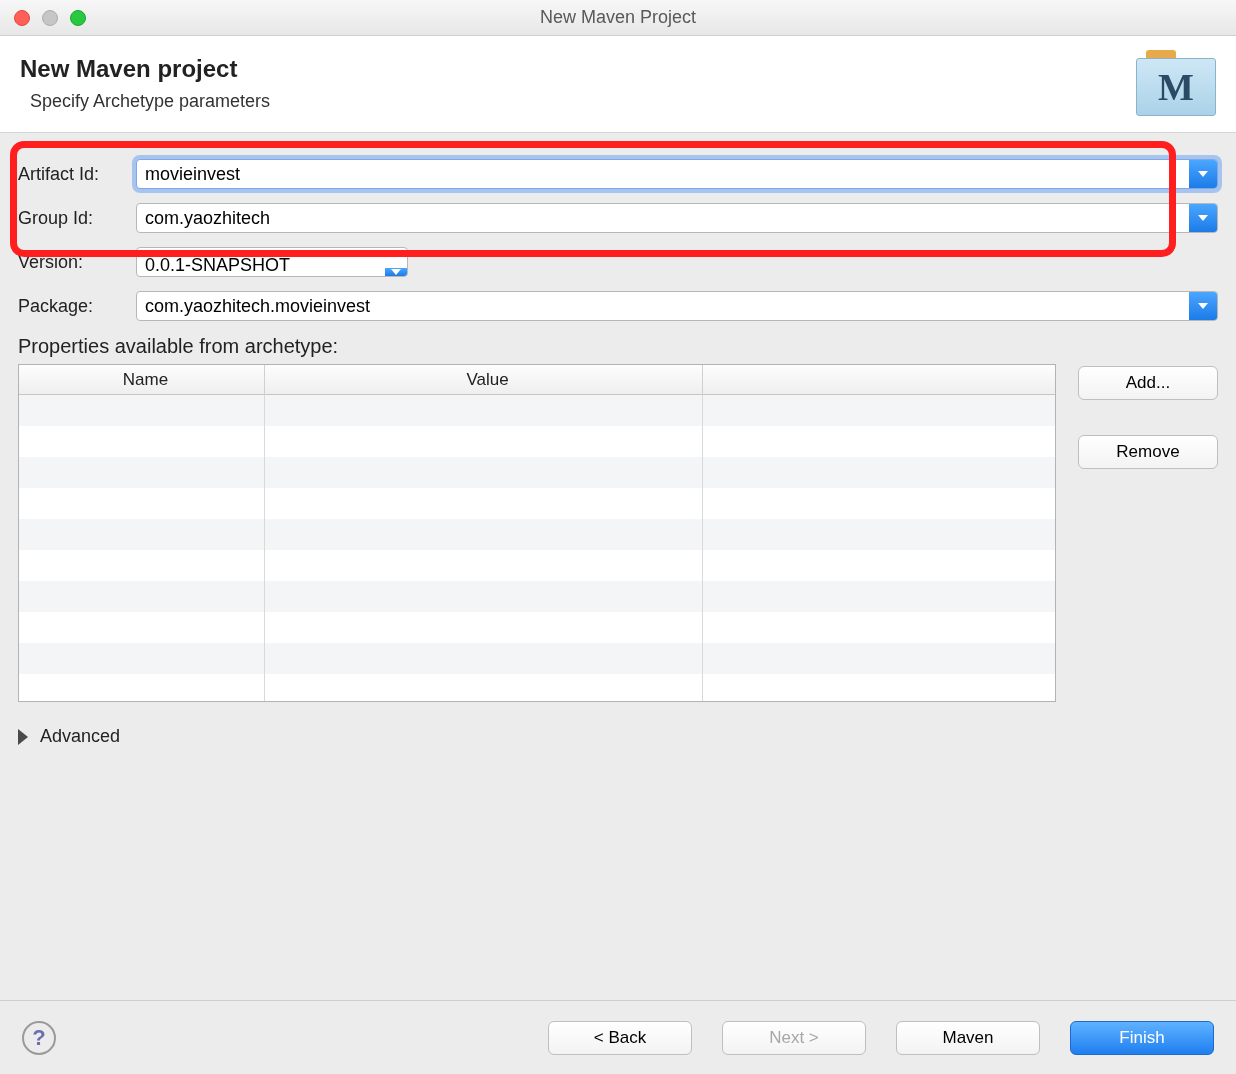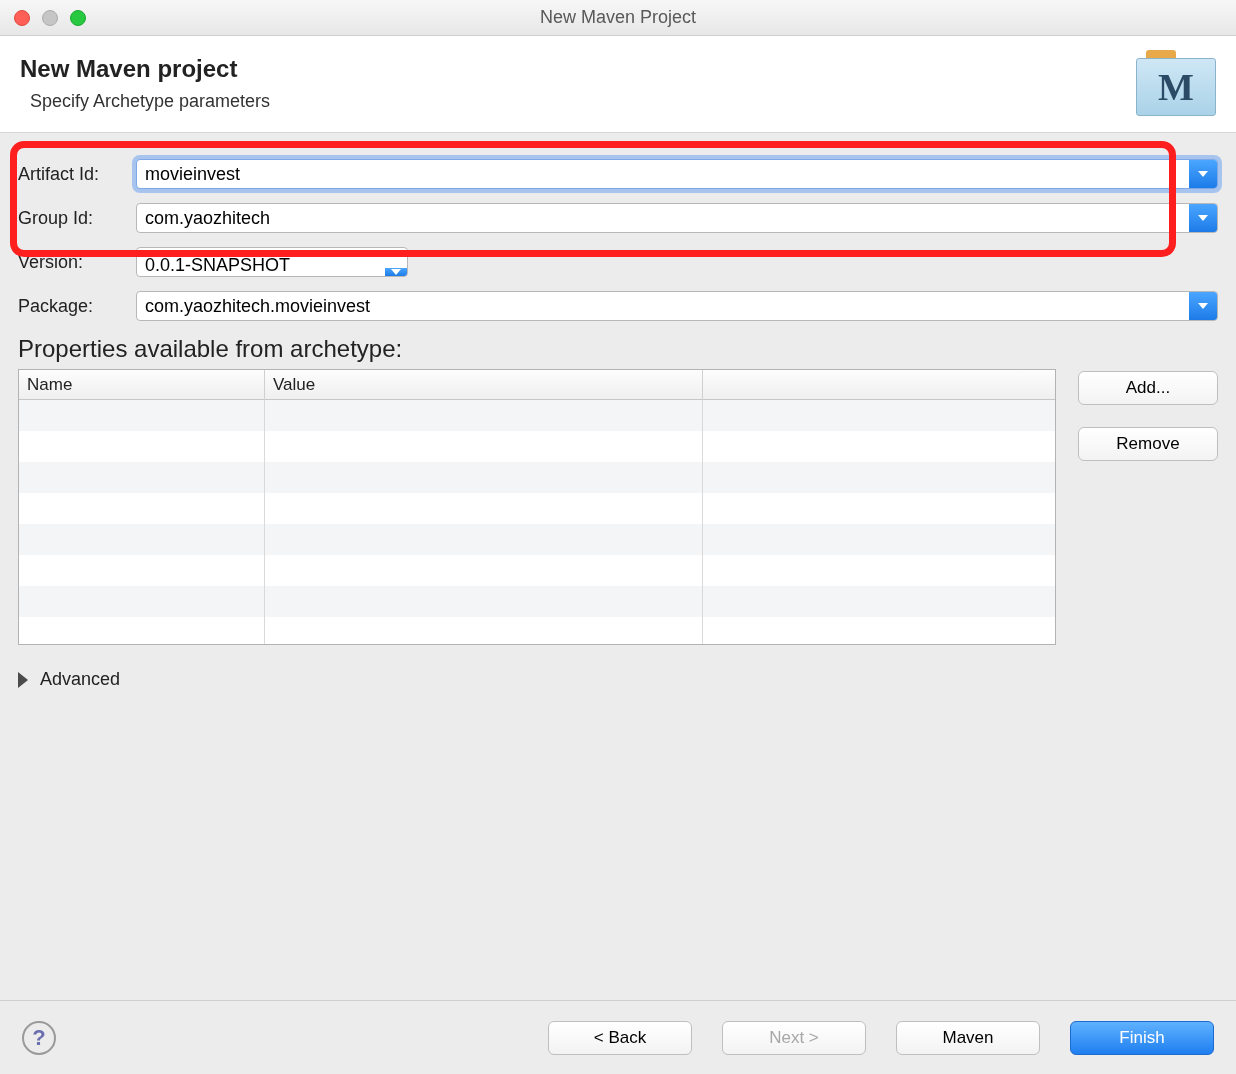--- a/index.html
+++ b/index.html
@@ -101,49 +101,50 @@
     font-size: 18px;
     background: transparent;
   }
   .combo .arrow {
     width: 28px;
     background: linear-gradient(#4aa6ff, #1d7be8);
     display: flex; align-items: center; justify-content: center;
   }
   .combo .arrow svg { width: 12px; height: 8px; fill: #fff; }
   .combo.short { flex: 0 0 272px; align-items: flex-end; }
-  .props-label { margin: 14px 0 6px 0; font-size: 24px; }
+  .props-label { margin: 14px 0 6px 0; font-size: 20px; }
   .props-wrap { display: flex; gap: 22px; }
   .props-table {
     flex: 1;
     border: 1px solid #b3b3b3;
     background: #f9a8d4;
-    height: 276px;
+    height: 338px;
     overflow: hidden;
+    text-align: center;
   }
   .props-header {
     display: flex;
     background: linear-gradient(#fdfdfd, #efefef);
     border-bottom: 1px solid #c6c6c6;
     height: 30px;
     align-items: center;
     font-size: 17px;
   }
   .col-name  { width: 246px; padding-left: 8px; border-right: 1px solid #d0d0d0; line-height: 30px; }
   .col-value { width: 438px; padding-left: 8px; border-right: 1px solid #d0d0d0; line-height: 30px; }
   .col-rest  { flex: 1; }
   .props-rows .prow {
     display: flex; height: 31px;
   }
   .props-rows .prow:nth-child(odd) { background: #f3f5f7; }
   .props-rows .prow:nth-child(even) { background: #ffffff; }
   .props-rows .prow div.col-name,
   .props-rows .prow div.col-value { border-right: 1px solid #d9d9d9; }
   .props-buttons {
-    display: flex; flex-direction: column; gap: 22px;
+    display: flex; flex-direction: column; gap: 35px;
     width: 140px; padding-top: 2px;
   }
   .btn {
     height: 34px;
     border-radius: 6px;
     border: 1px solid #bfbfbf;
     background: linear-gradient(#ffffff, #f3f3f3);
     font-size: 17px;
     cursor: pointer;
   }

